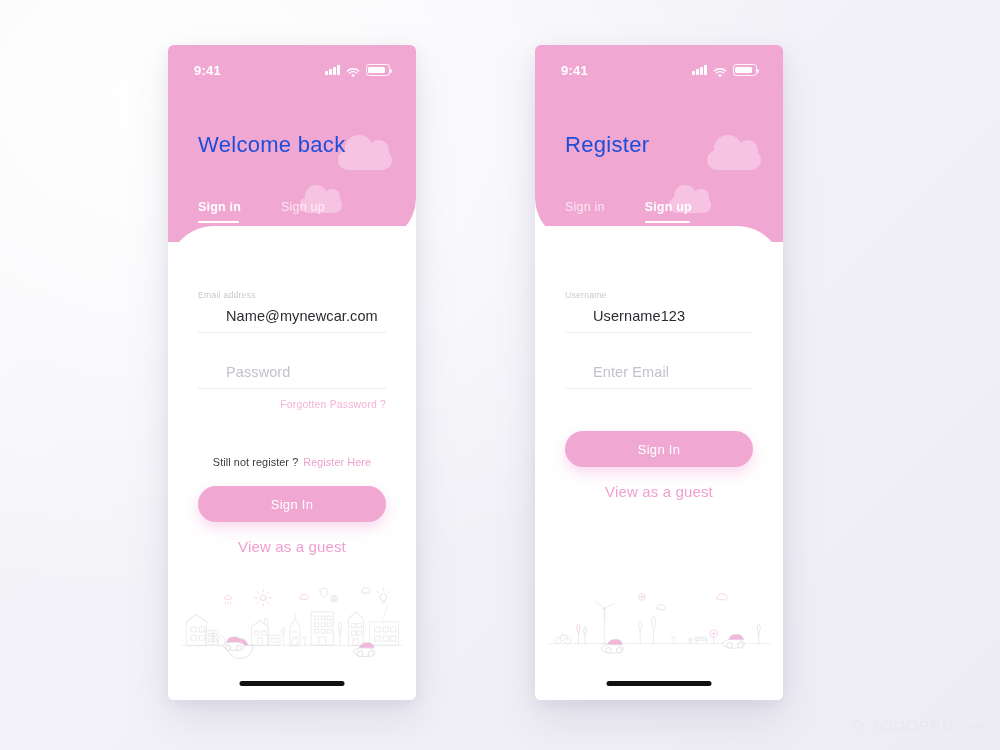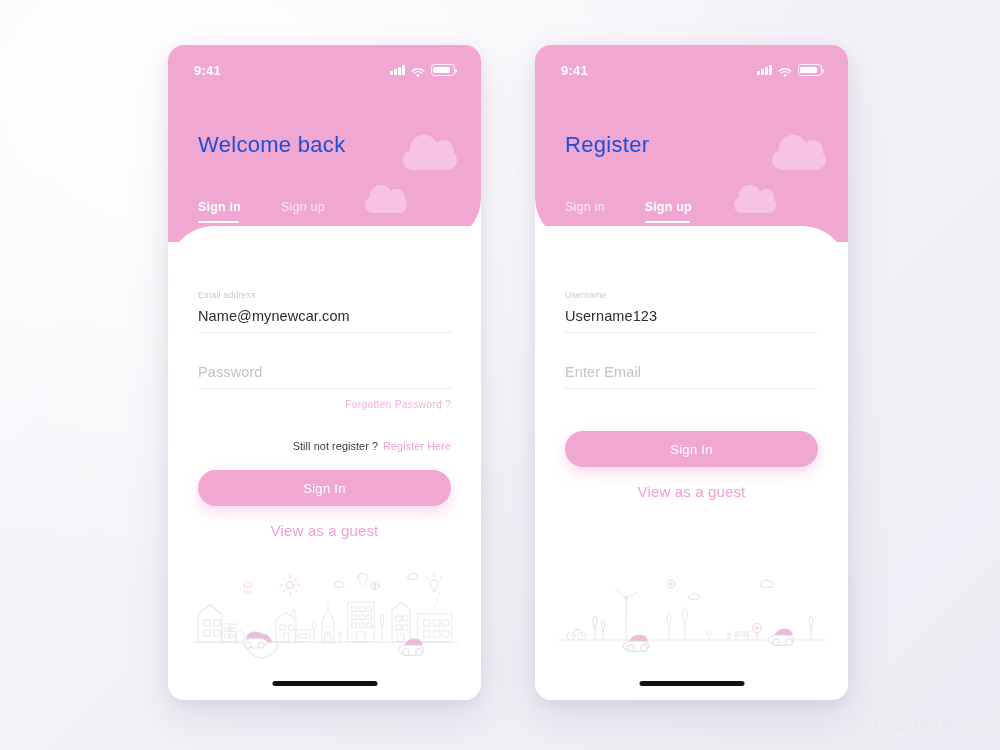--- a/index.html
+++ b/index.html
@@ -14,23 +14,23 @@
       linear-gradient(135deg, #f7f6fa 0%, #f3f2f8 45%, #edecf4 100%);
     position:relative;
   }
 
   
   .stage { position:absolute; inset:0; }
 
   
   .phone {
     position:absolute;
-    width:313px; height:655px;
+    width:248px; height:655px;
     background:#ffffff;
-    border-radius:16px;
+    border-radius:6px;
     overflow:hidden;
     box-shadow: 0 18px 42px rgba(120,110,150,0.16),
                 0 4px 14px rgba(120,110,150,0.10);
   }
   .phone.p1 { left:168px; top:45px; }
   .phone.p2 { left:535px; top:45px; }
 
   
   .header {
     position:absolute; left:0; top:0; right:0;
@@ -127,32 +127,33 @@
     font-size:8.6px; color:#c9c7cf; letter-spacing:.25px; margin-bottom:7px;
   }
   .field-line {
     border-bottom:1px solid #ededf1;
     padding-bottom:7px;
   }
   .field-value {
     font-size:14.5px; color:#2b2b31; letter-spacing:.1px;
     background:transparent; border:none; outline:none; width:100%;
     font-family:inherit;
+    margin-left:28px;
   }
   .field-value::placeholder { color:#c3c1c9; }
   .field.placeholder-only .field-value { color:#b9b7c0; }
 
   .helper-right {
     text-align:right; font-size:10.5px; color:#f3b4d9;
     margin-top:9px; cursor:pointer; letter-spacing:.15px;
   }
 
   .register-row {
-    text-align:right; font-size:10.8px; color:#3a3a41;
-    margin-top:30px; letter-spacing:.1px;
+    text-align:center; font-size:10.8px; color:#3a3a41;
+    margin-top:46px; letter-spacing:.1px;
   }
   .register-row .link { color:#f0a1d0; margin-left:5px; cursor:pointer; }
 
   .cta {
     display:block; width:100%; height:36px;
     margin-top:18px;
     background:#f0a8d3; color:#ffffff;
     border:none; border-radius:20px;
     font-size:13px; font-family:inherit; letter-spacing:.3px;
     cursor:pointer;

